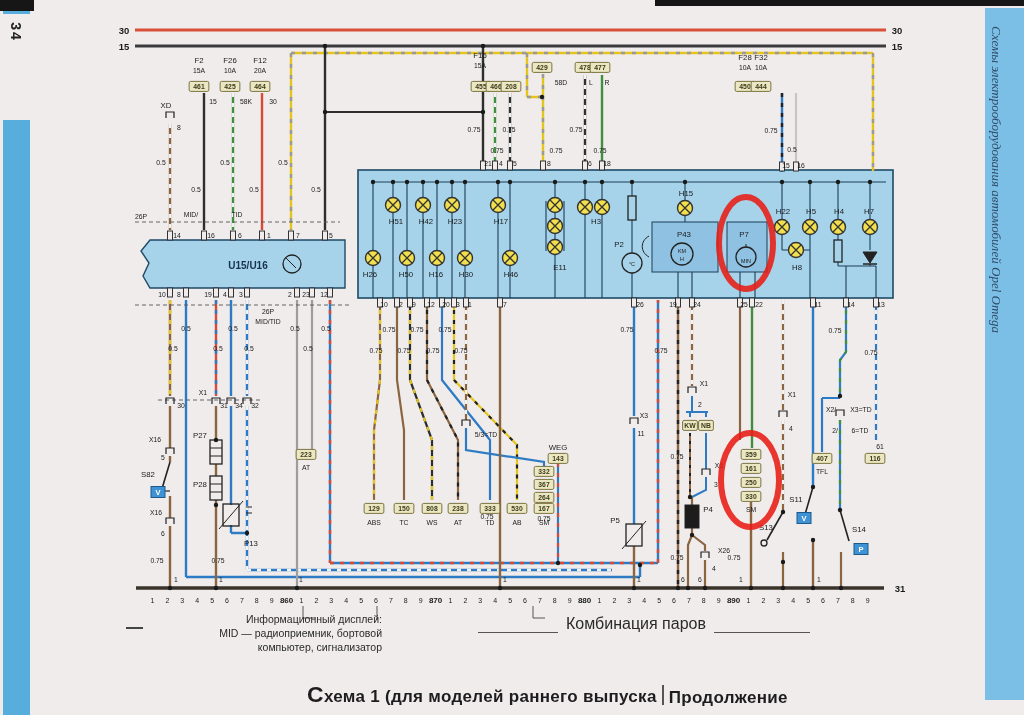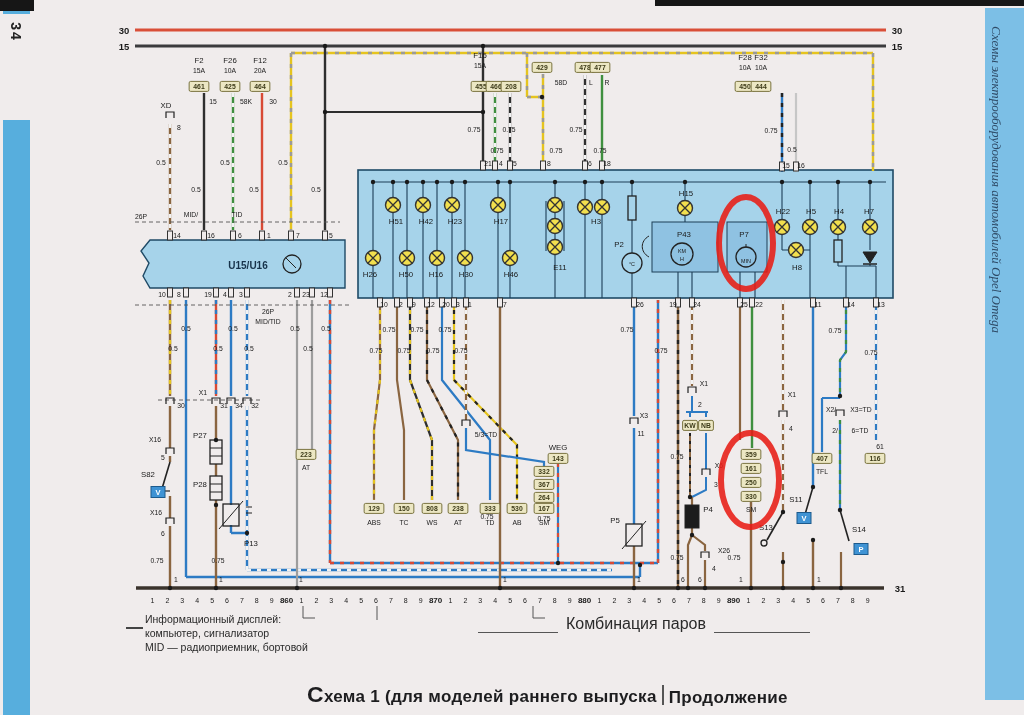--- a/index.html
+++ b/index.html
@@ -8,21 +8,21 @@
   .corner{position:absolute;background:#161616;}
   .strip-left{position:absolute;left:3px;top:0;width:27px;height:715px;background:#57aedd;}
   .strip-left-gap{position:absolute;left:0;top:14px;width:33px;height:106px;background:#f0ecec;}
   .page-num{position:absolute;left:4px;top:24px;width:24px;font-size:14px;font-weight:bold;color:#222;
             transform:rotate(90deg);transform-origin:center;text-align:center;letter-spacing:2px;}
   .strip-right{position:absolute;left:985px;top:8px;width:39px;height:692px;background:#7cbfe6;}
   .side-title{position:absolute;left:988px;top:26px;height:560px;writing-mode:vertical-rl;
               font-family:"Liberation Serif","DejaVu Serif",serif;font-style:italic;
               font-size:13px;color:#2e4a66;white-space:nowrap;}
   svg{position:absolute;left:0;top:0;}
-  .legend{position:absolute;left:145px;top:613px;width:237px;text-align:left;
+  .legend{position:absolute;left:145px;top:613px;width:237px;text-align:right;
           font-size:10.5px;line-height:1.32;color:#2a2a2a;}
   .legend-dash{position:absolute;left:126px;top:627px;width:17px;height:2px;background:#444;}
   .cluster-cap{position:absolute;left:478px;top:615px;width:332px;display:flex;align-items:flex-end;
                font-size:16px;color:#2a2a2a;gap:8px;}
   .cap-line{height:1.5px;background:#555;flex:1;}
   .cap-line.l{max-width:80px;}
   .title-row{position:absolute;left:307px;top:681px;display:flex;align-items:flex-end;color:#1d1d1f;}
   .title-left,.title-right{font-size:17px;font-weight:bold;letter-spacing:.3px;}
   .title-left::first-letter{font-size:135%;}
   .title-bar{width:2px;height:20px;background:#555;margin:0 5px;align-self:center;}
@@ -659,22 +659,22 @@
       </g>
       <g fill="none" stroke="#e81d15" stroke-width="6" opacity="0.88">
         <ellipse cx="746" cy="243" rx="27" ry="46"></ellipse>
         <ellipse cx="750" cy="480" rx="29" ry="47"></ellipse>
       </g>
     </svg>
 
   <div class="legend-dash"></div>
   <div class="legend">
     <div>Информационный дисплей:</div>
+    <div>MID — радиоприемник, бортовой</div>
     <div>компьютер, сигнализатор</div>
-    <div>MID — радиоприемник, бортовой</div>
   </div>
 
   <div class="cluster-cap">
     <div class="cap-line l"></div>
     <span>Комбинация паров</span>
     <div class="cap-line"></div>
   </div>
 
   <div class="title-row">
     <span class="title-left">Схема 1 (для моделей раннего выпуска</span>

